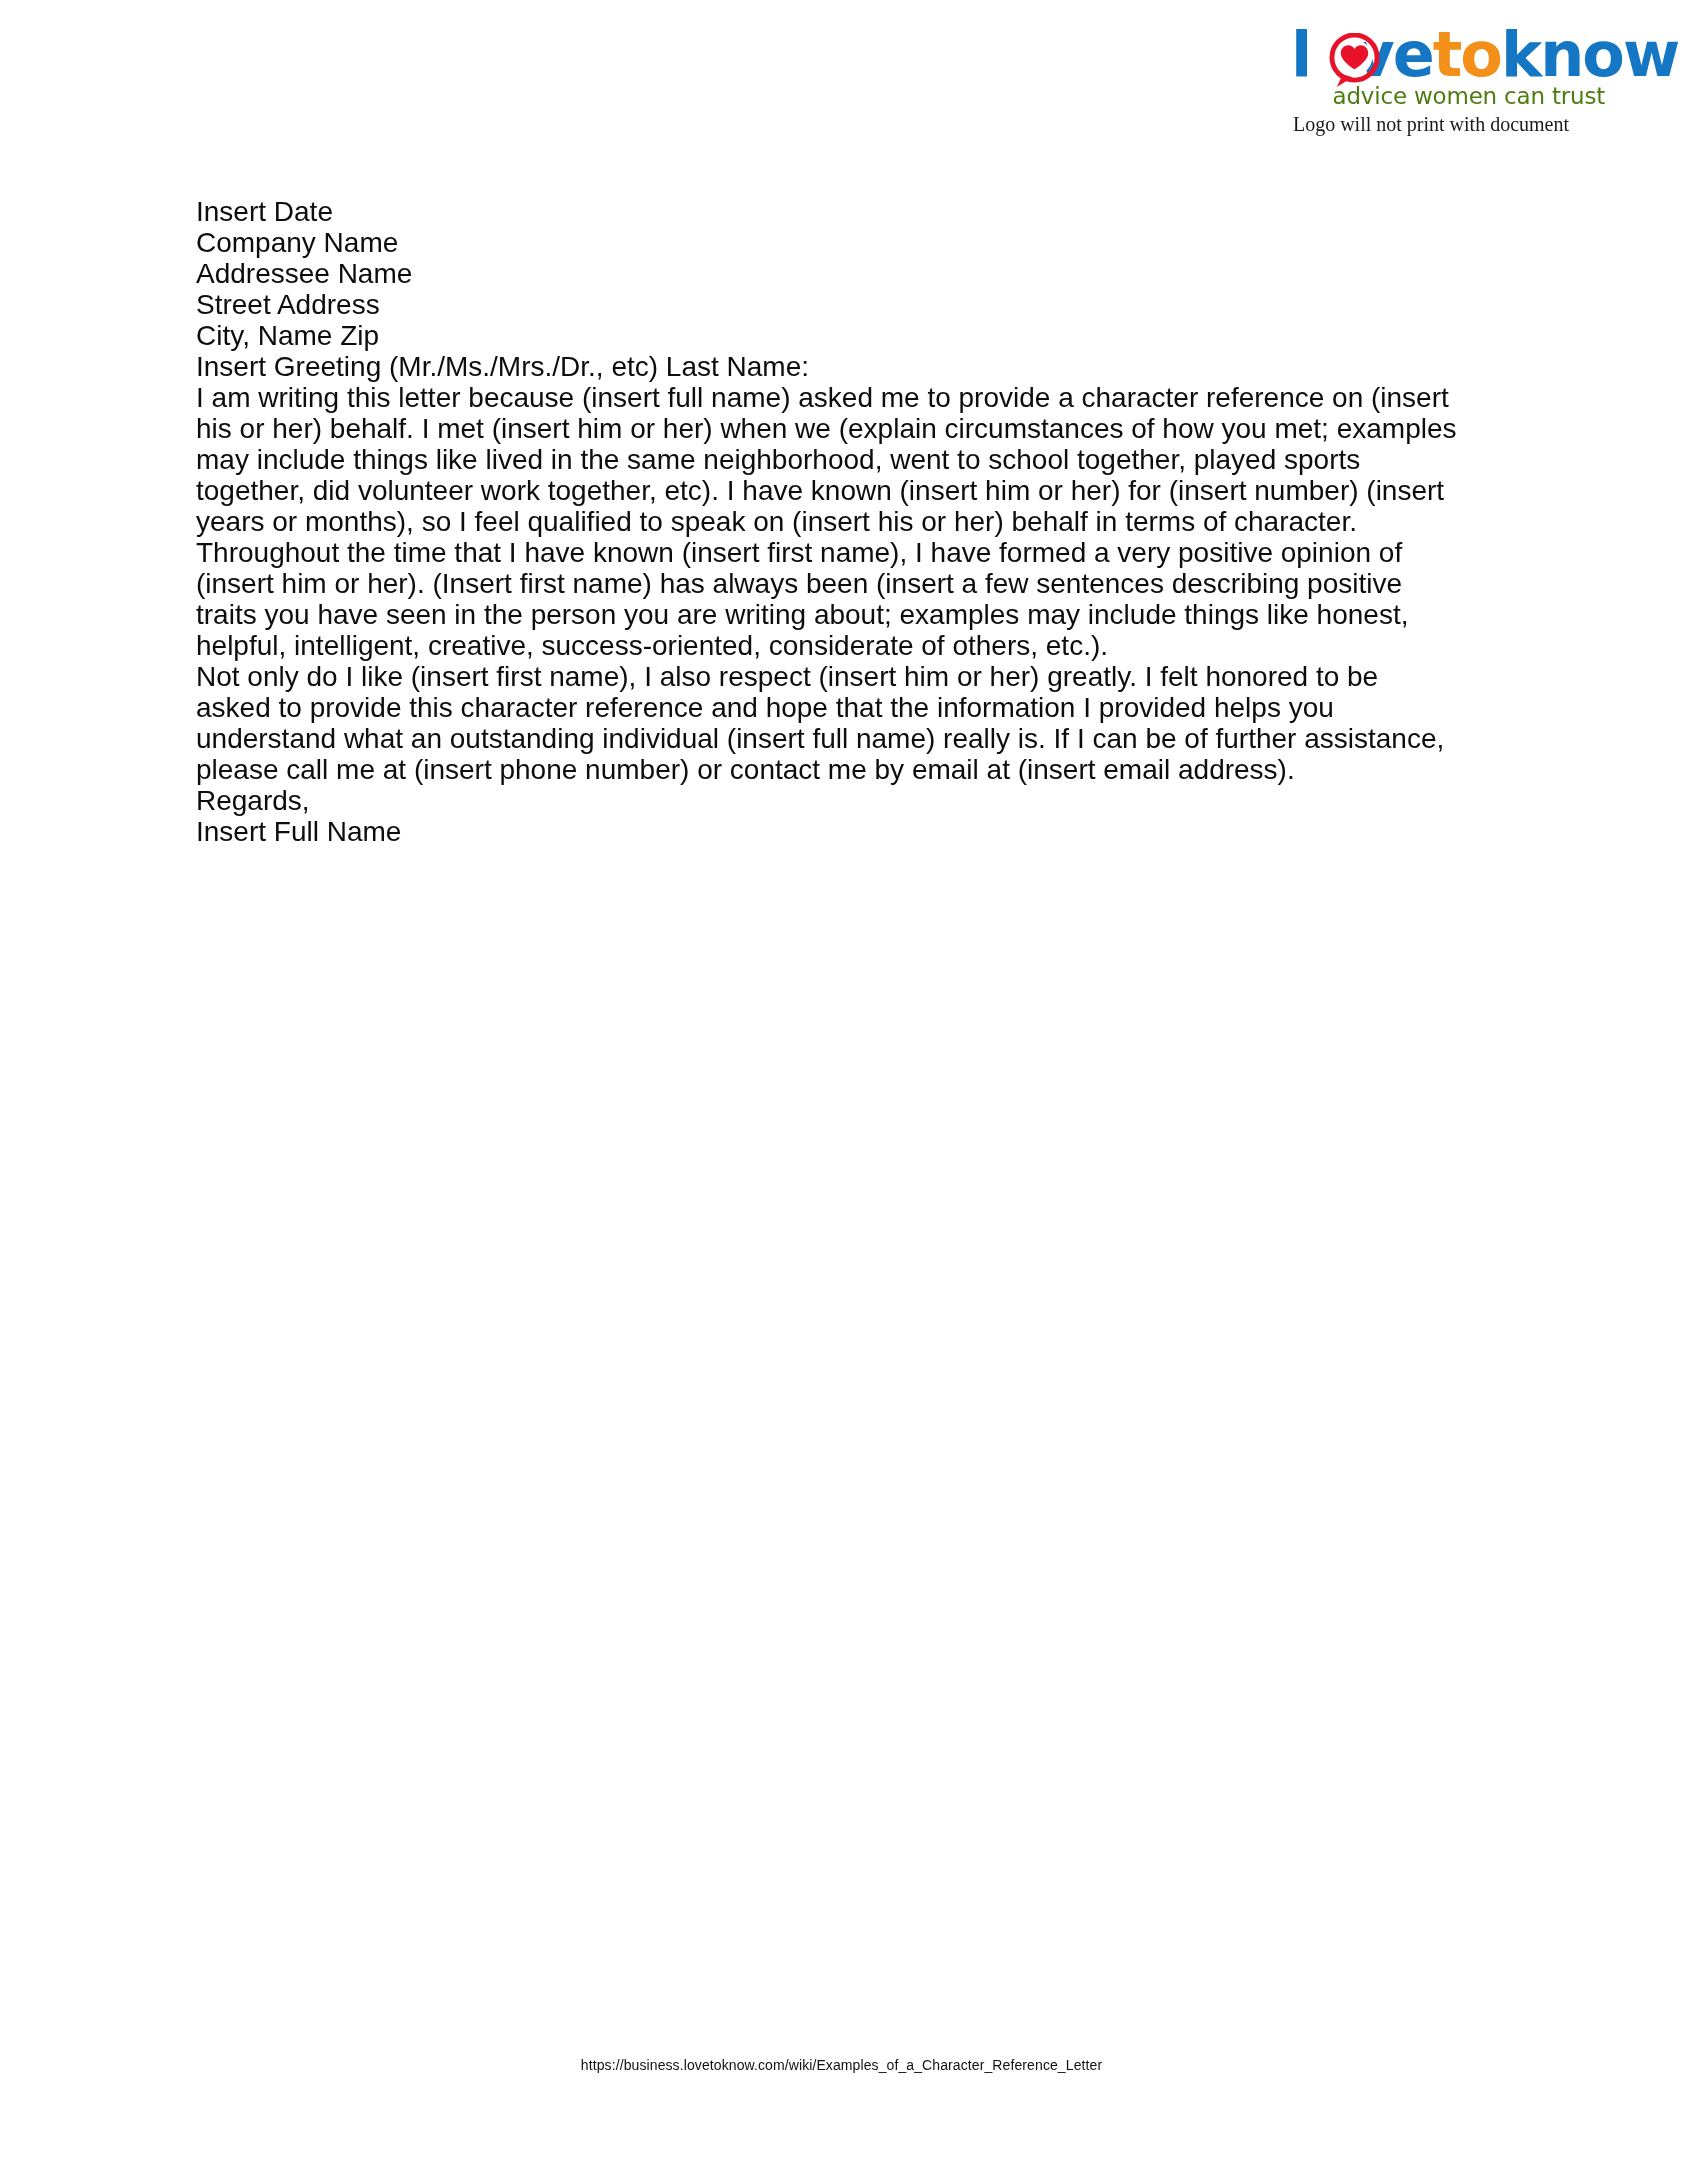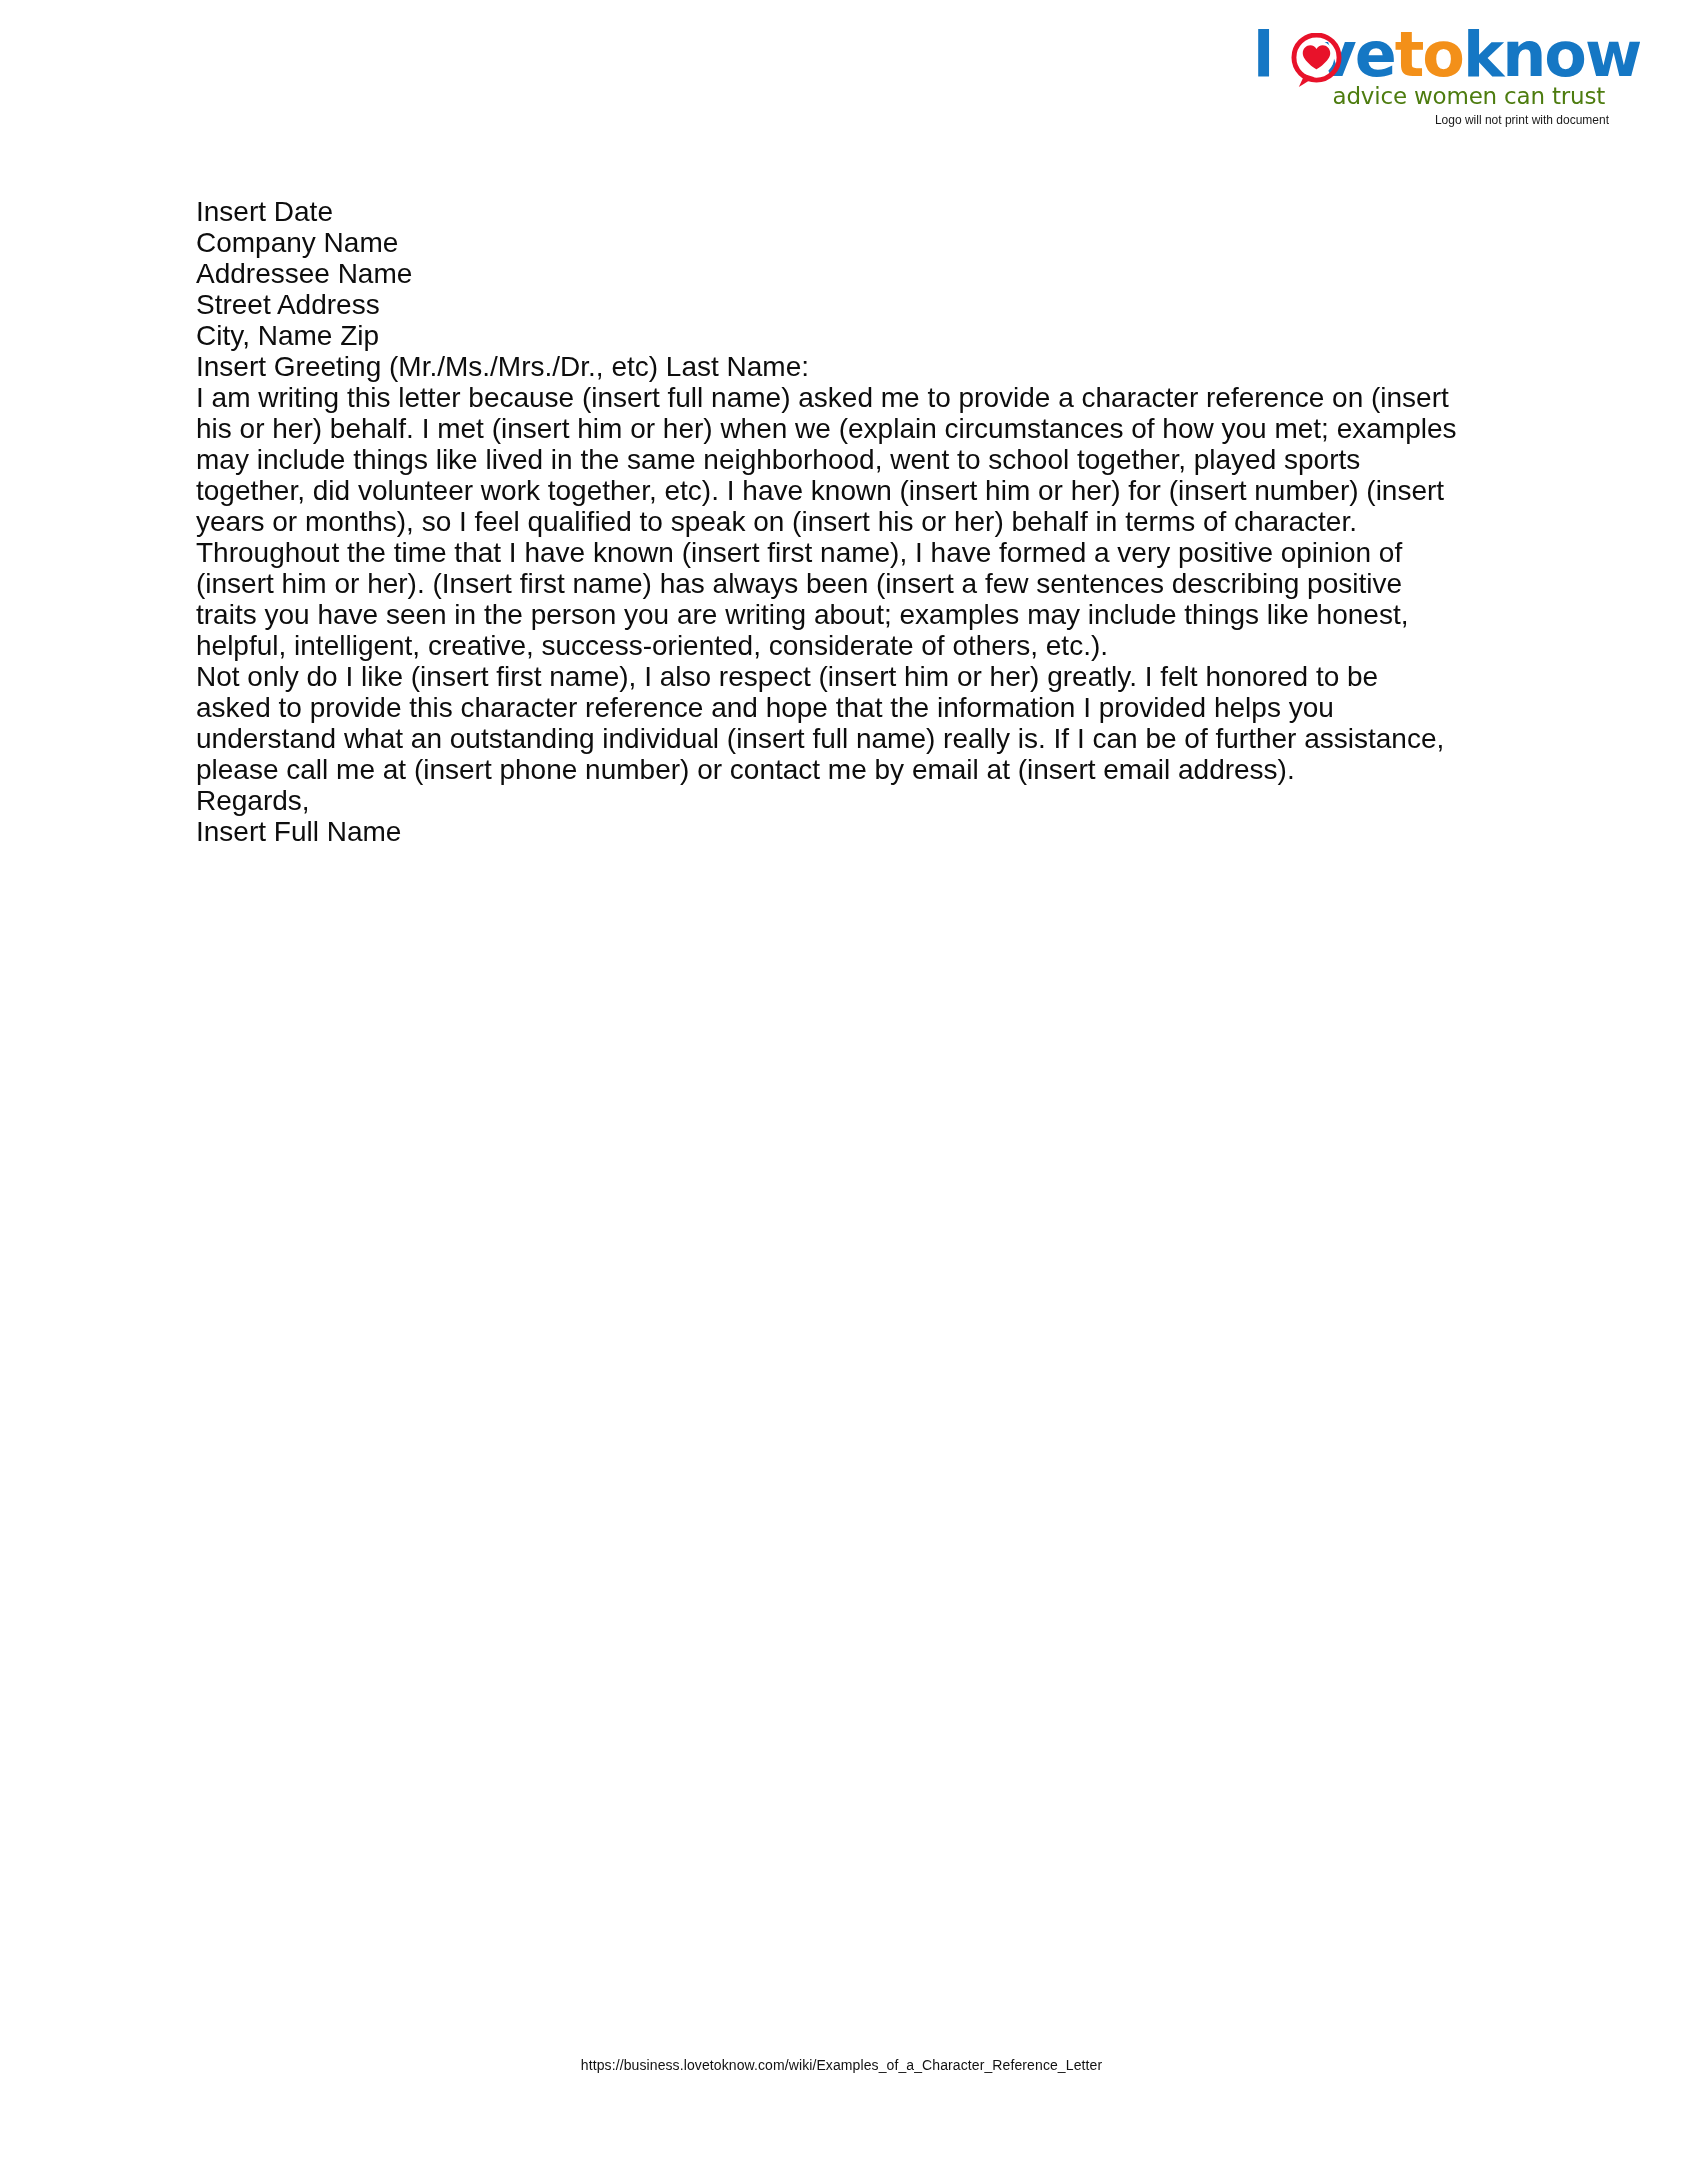--- a/index.html
+++ b/index.html
@@ -31,20 +31,21 @@
   .logo-wordmark {
     position: relative;
     font-family: "DejaVu Sans", sans-serif;
     font-weight: bold;
     font-size: 62px;
     line-height: 1;
     letter-spacing: -2px;
     white-space: nowrap;
     text-align: right;
     height: 65px;
+    margin-left: 38px;
   }
   .logo-wordmark .w-blue  { color: #1577c4; }
   .logo-wordmark .w-orange{ color: #f39019; }
   .logo-wordmark .w-gap   { display: inline-block; width: 44px; }
 
   
   .bubble {
     position: absolute;
     left: 38px;
     top: 9px;
@@ -55,25 +56,25 @@
     font-family: "DejaVu Sans", sans-serif;
     font-size: 23px;
     color: #4d7c0f;
     letter-spacing: -0.2px;
     margin-top: -6px;
     text-align: right;
     padding-right: 4px;
     white-space: nowrap;
   }
   .logo-note {
-    font-family: Liberation Sans, sans-serif;
-    font-size: 12px;
+    font-family: Liberation Serif, serif;
+    font-size: 20px;
     color: #1a1a1a;
     margin-top: 4px;
-    text-align: right;
+    text-align: center;
     white-space: nowrap;
   }
 
   
   .letter {
     position: absolute;
     left: 196px;
     top: 196px;
     width: 1262px;
   }

